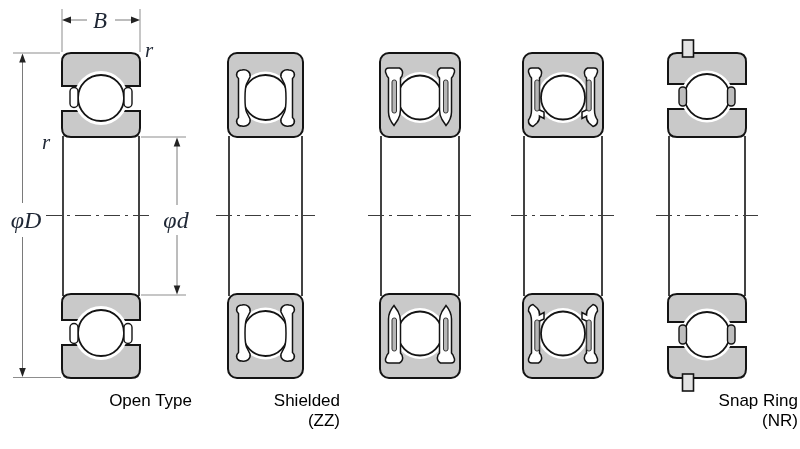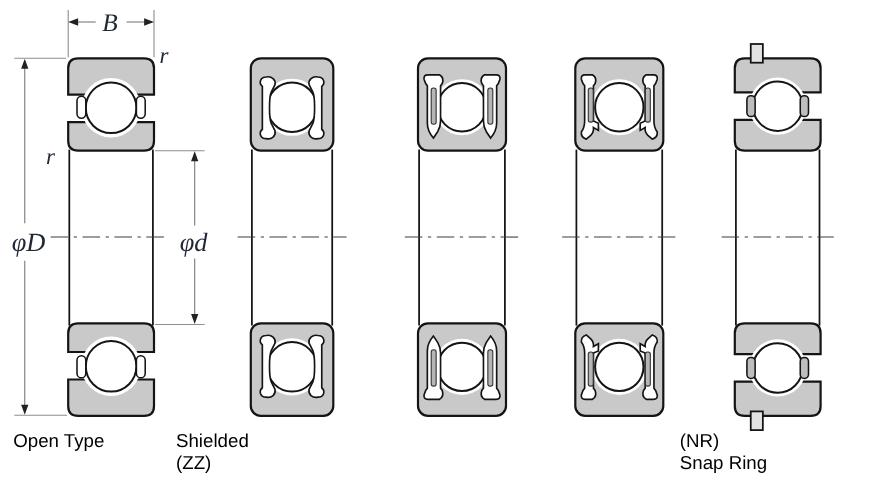--- a/index.html
+++ b/index.html
@@ -13,21 +13,21 @@
   .nub{fill:#bdbdbd;stroke:#141414;stroke-width:1.4;}
   .tab{fill:#e3e3e3;stroke:#141414;stroke-width:1.6;}
   .shield,.seal{fill:#ffffff;stroke:#141414;stroke-width:1.5;}
   .sealcore{fill:#b6b6b6;stroke:#333;stroke-width:1;}
   .side{stroke:#141414;stroke-width:1.6;}
   .dim{stroke:#7a7a7a;stroke-width:1;}
   .ext{stroke:#8d8d8d;stroke-width:1;}
   .arrow{fill:#222;}
   .center{stroke:#3c3c3c;stroke-width:1;stroke-dasharray:16 5 3 5;}
   text.dimlabel{font-family:"Liberation Serif",serif;font-style:italic;fill:#1f2735;}
-  .caption{position:absolute;top:391px;width:180px;text-align:left;color:#000;
+  .caption{position:absolute;top:391px;width:180px;text-align:right;color:#000;
            font-size:17px;line-height:20px;}
 </style>
 </head>
 <body>
 
 <div id="stage">
 <svg viewBox="0 0 800 449" width="800" height="449">
 
   <g>
     <line class="side" x1="63" y1="136" x2="63" y2="296"></line>
@@ -145,16 +145,16 @@
 
 <div class="caption" style="left:12px">
   <div>Open Type</div>
   <div></div>
 </div>
 <div class="caption" style="left:160px">
   <div>Shielded</div>
   <div>(ZZ)</div>
 </div>
 <div class="caption" style="left:618px">
+  <div>Snap Ring</div>
   <div>(NR)</div>
-  <div>Snap Ring</div>
 </div>
 </div>
 
 </body></html>

